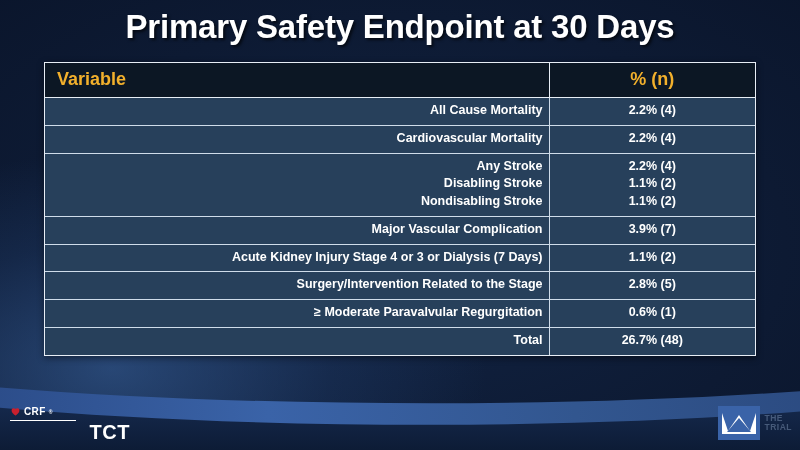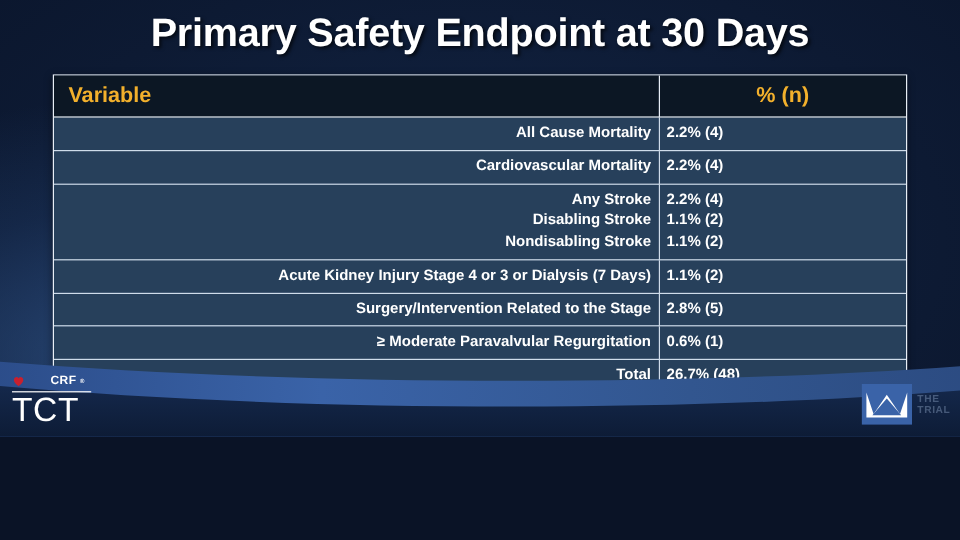--- a/index.html
+++ b/index.html
@@ -10,21 +10,21 @@
     width: 800px;
     height: 450px;
     overflow: hidden;
     font-family: "Liberation Sans", sans-serif;
     background: #0a1326;
   }
 
   .slide {
     position: relative;
     width: 800px;
-    height: 364px;
+    height: 450px;
     overflow: hidden;
     background:
       radial-gradient(ellipse 520px 300px at 14% 82%, rgba(62,107,170,0.55) 0%, rgba(40,74,126,0.28) 42%, rgba(16,30,58,0.0) 72%),
       radial-gradient(ellipse 700px 420px at 50% 55%, #122444 0%, #0d1a33 55%, #091328 100%),
       linear-gradient(160deg, #0b1426 0%, #0c1730 50%, #091226 100%);
   }
 
   
   .title-bar {
     position: absolute;
@@ -97,21 +97,21 @@
   .data tbody tr:last-child td {
     border-bottom: none;
   }
   td.c-label {
     text-align: right;
     padding: 4px 6px 5px 16px;
     border-right: 1.2px solid #cfdcea;
     line-height: 1.42;
   }
   td.c-value {
-    text-align: left;
+    text-align: center;
     padding: 4px 6px 5px 6px;
     line-height: 1.42;
     white-space: pre-line;
   }
   .sub {
     display: block;
     padding-left: 24px;
   }
 
   
@@ -145,40 +145,40 @@
     position: relative;
     flex: none;
   }
   .crf-heart svg { display: block; }
   .crf-word {
     color: #ffffff;
     font-size: 10px;
     font-weight: bold;
     letter-spacing: 0.4px;
     line-height: 1;
-    margin-left: 18px;
   }
   .crf-tm {
     color: #ffffff;
     font-size: 5px;
     vertical-align: super;
     font-weight: bold;
   }
   .crf-rule {
     width: 66px;
     height: 1.5px;
     background: #ffffff;
     margin: 2px 0 1px 0;
   }
   .tct-word {
     color: #ffffff;
-    font-size: 28px;
-    font-weight: normal;
+    font-size: 20px;
+    font-weight: bold;
     line-height: 1;
     letter-spacing: 0.5px;
+    text-align: right;
   }
 
   .logo-trial {
     position: absolute;
     right: 8px;
     bottom: 10px;
     display: flex;
     align-items: center;
     gap: 4px;
   }
@@ -229,20 +229,24 @@
           </tr>
           <tr>
             <td class="c-label"><span>Cardiovascular Mortality</span></td>
             <td class="c-value">2.2% (4)</td>
           </tr>
           <tr>
             <td class="c-label"><span>Any Stroke</span><span class="sub">Disabling Stroke</span><span class="sub">Nondisabling Stroke</span></td>
             <td class="c-value">2.2% (4)
 1.1% (2)
 1.1% (2)</td>
+          </tr>
+          <tr>
+            <td class="c-label"><span>Major Vascular Complication</span></td>
+            <td class="c-value">3.9% (7)</td>
           </tr>
           <tr>
             <td class="c-label"><span>Acute Kidney Injury Stage 4 or 3 or Dialysis  (7 Days)</span></td>
             <td class="c-value">1.1% (2)</td>
           </tr>
           <tr>
             <td class="c-label"><span>Surgery/Intervention Related to the Stage</span></td>
             <td class="c-value">2.8% (5)</td>
           </tr>
           <tr>

